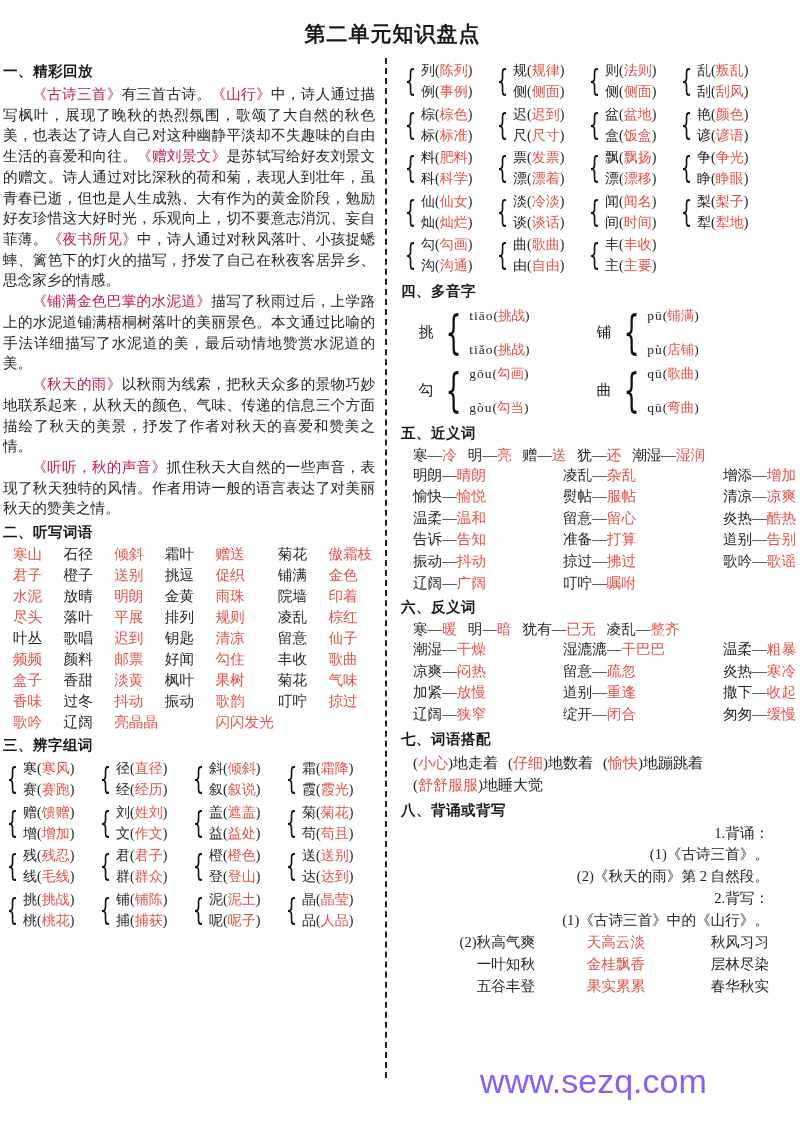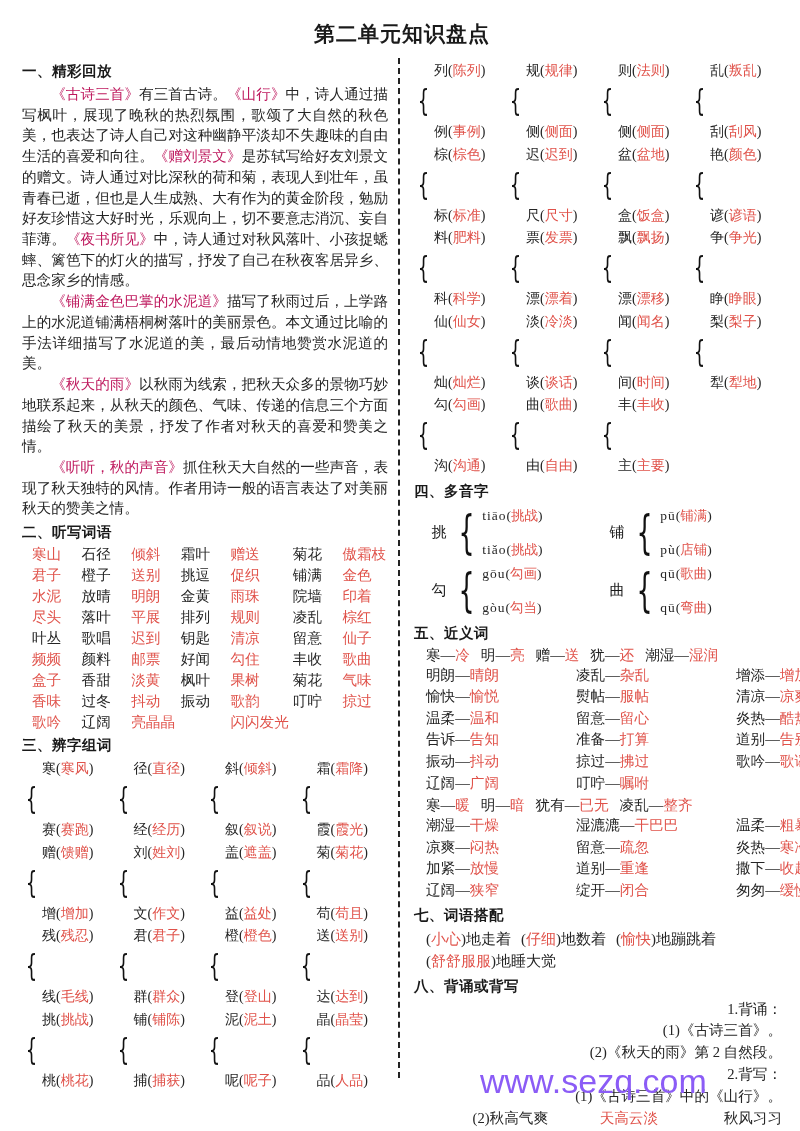--- a/index.html
+++ b/index.html
@@ -4,21 +4,21 @@
 <style>
   html,body{margin:0;padding:0;}
   body{
     width:800px;height:1131px;
     background:#ffffff;
     font-family:"Liberation Serif","DejaVu Serif",serif;
     color:#1a1a1a;
     position:relative;
     overflow:hidden;
   }
-  .page{position:relative;width:800px;height:1131px;box-sizing:border-box;padding:14px 18px 0 22px;}
+  .page{position:relative;width:800px;height:1131px;box-sizing:border-box;padding:14px 18px 0 3px;}
   .page-title{
     text-align:center;font-size:21px;font-weight:bold;letter-spacing:1px;
     margin:6px 0 10px 0;font-family:"Liberation Serif","DejaVu Serif",serif;
   }
   .cols{display:flex;align-items:flex-start;}
   .col{width:380px;box-sizing:border-box;}
   .col-left{padding-right:8px;}
   .col-right{padding-left:12px;}
   .divider{
     width:0;border-left:2px dashed #222;align-self:stretch;margin:0 2px;
@@ -41,21 +41,21 @@
   .words span{white-space:nowrap;}
 
   
   .brgrid{display:grid;grid-template-columns:repeat(4,1fr);margin:2px 0 0 0;}
   .brgrid.right{grid-template-columns:repeat(4,1fr);}
   .brcell{display:flex;align-items:center;font-size:14px;white-space:nowrap;padding:0 0 1px 0;}
   .brace{
     font-size:30px;line-height:0.8;color:#111;margin-right:1px;
     font-family:"DejaVu Sans",sans-serif;transform:scaleX(0.6);display:inline-block;
   }
-  .brpair{display:flex;flex-direction:column;line-height:1.52;gap:40px;}
+  .brpair{display:flex;flex-direction:column;line-height:1.52;}
   .brpair span{white-space:nowrap;}
 
   
   .poly{display:grid;grid-template-columns:1fr 1fr;margin:2px 0 0 12px;}
   .polycell{display:flex;align-items:center;font-size:14px;height:58px;}
   .polychar{width:26px;text-align:center;font-size:15px;}
   .polybrace{font-size:46px;line-height:0.72;transform:scaleX(0.55);display:inline-block;color:#111;font-family:"DejaVu Sans",sans-serif;}
   .polyrows{display:flex;flex-direction:column;justify-content:space-between;height:52px;margin-left:1px;}
   .polyrows span{white-space:nowrap;font-size:13.5px;}
   .py{font-family:"Liberation Serif","DejaVu Serif",serif;letter-spacing:1px;}
@@ -479,20 +479,21 @@
           <span><span class="bk">准备</span><span class="bk">—</span><span class="red">打算</span></span>
           <span><span class="bk">道别</span><span class="bk">—</span><span class="red">告别</span></span>
           <span><span class="bk">振动</span><span class="bk">—</span><span class="red">抖动</span></span>
           <span><span class="bk">掠过</span><span class="bk">—</span><span class="red">拂过</span></span>
           <span><span class="bk">歌吟</span><span class="bk">—</span><span class="red">歌谣</span></span>
           <span><span class="bk">辽阔</span><span class="bk">—</span><span class="red">广阔</span></span>
           <span><span class="bk">叮咛</span><span class="bk">—</span><span class="red">嘱咐</span></span>
           <span></span>
         </div>
 
+      <h2 class="sec">六、反义词</h2>
       <div class="pairs-first" id="s6-first">
           <span><span class="bk">寒</span><span class="bk">—</span><span class="red">暖</span></span>
           <span><span class="bk">明</span><span class="bk">—</span><span class="red">暗</span></span>
           <span><span class="bk">犹有</span><span class="bk">—</span><span class="red">已无</span></span>
           <span><span class="bk">凌乱</span><span class="bk">—</span><span class="red">整齐</span></span>
         </div>
       <div class="pairs" id="s6-rows">
           <span><span class="bk">潮湿</span><span class="bk">—</span><span class="red">干燥</span></span>
           <span><span class="bk">湿漉漉</span><span class="bk">—</span><span class="red">干巴巴</span></span>
           <span><span class="bk">温柔</span><span class="bk">—</span><span class="red">粗暴</span></span>

